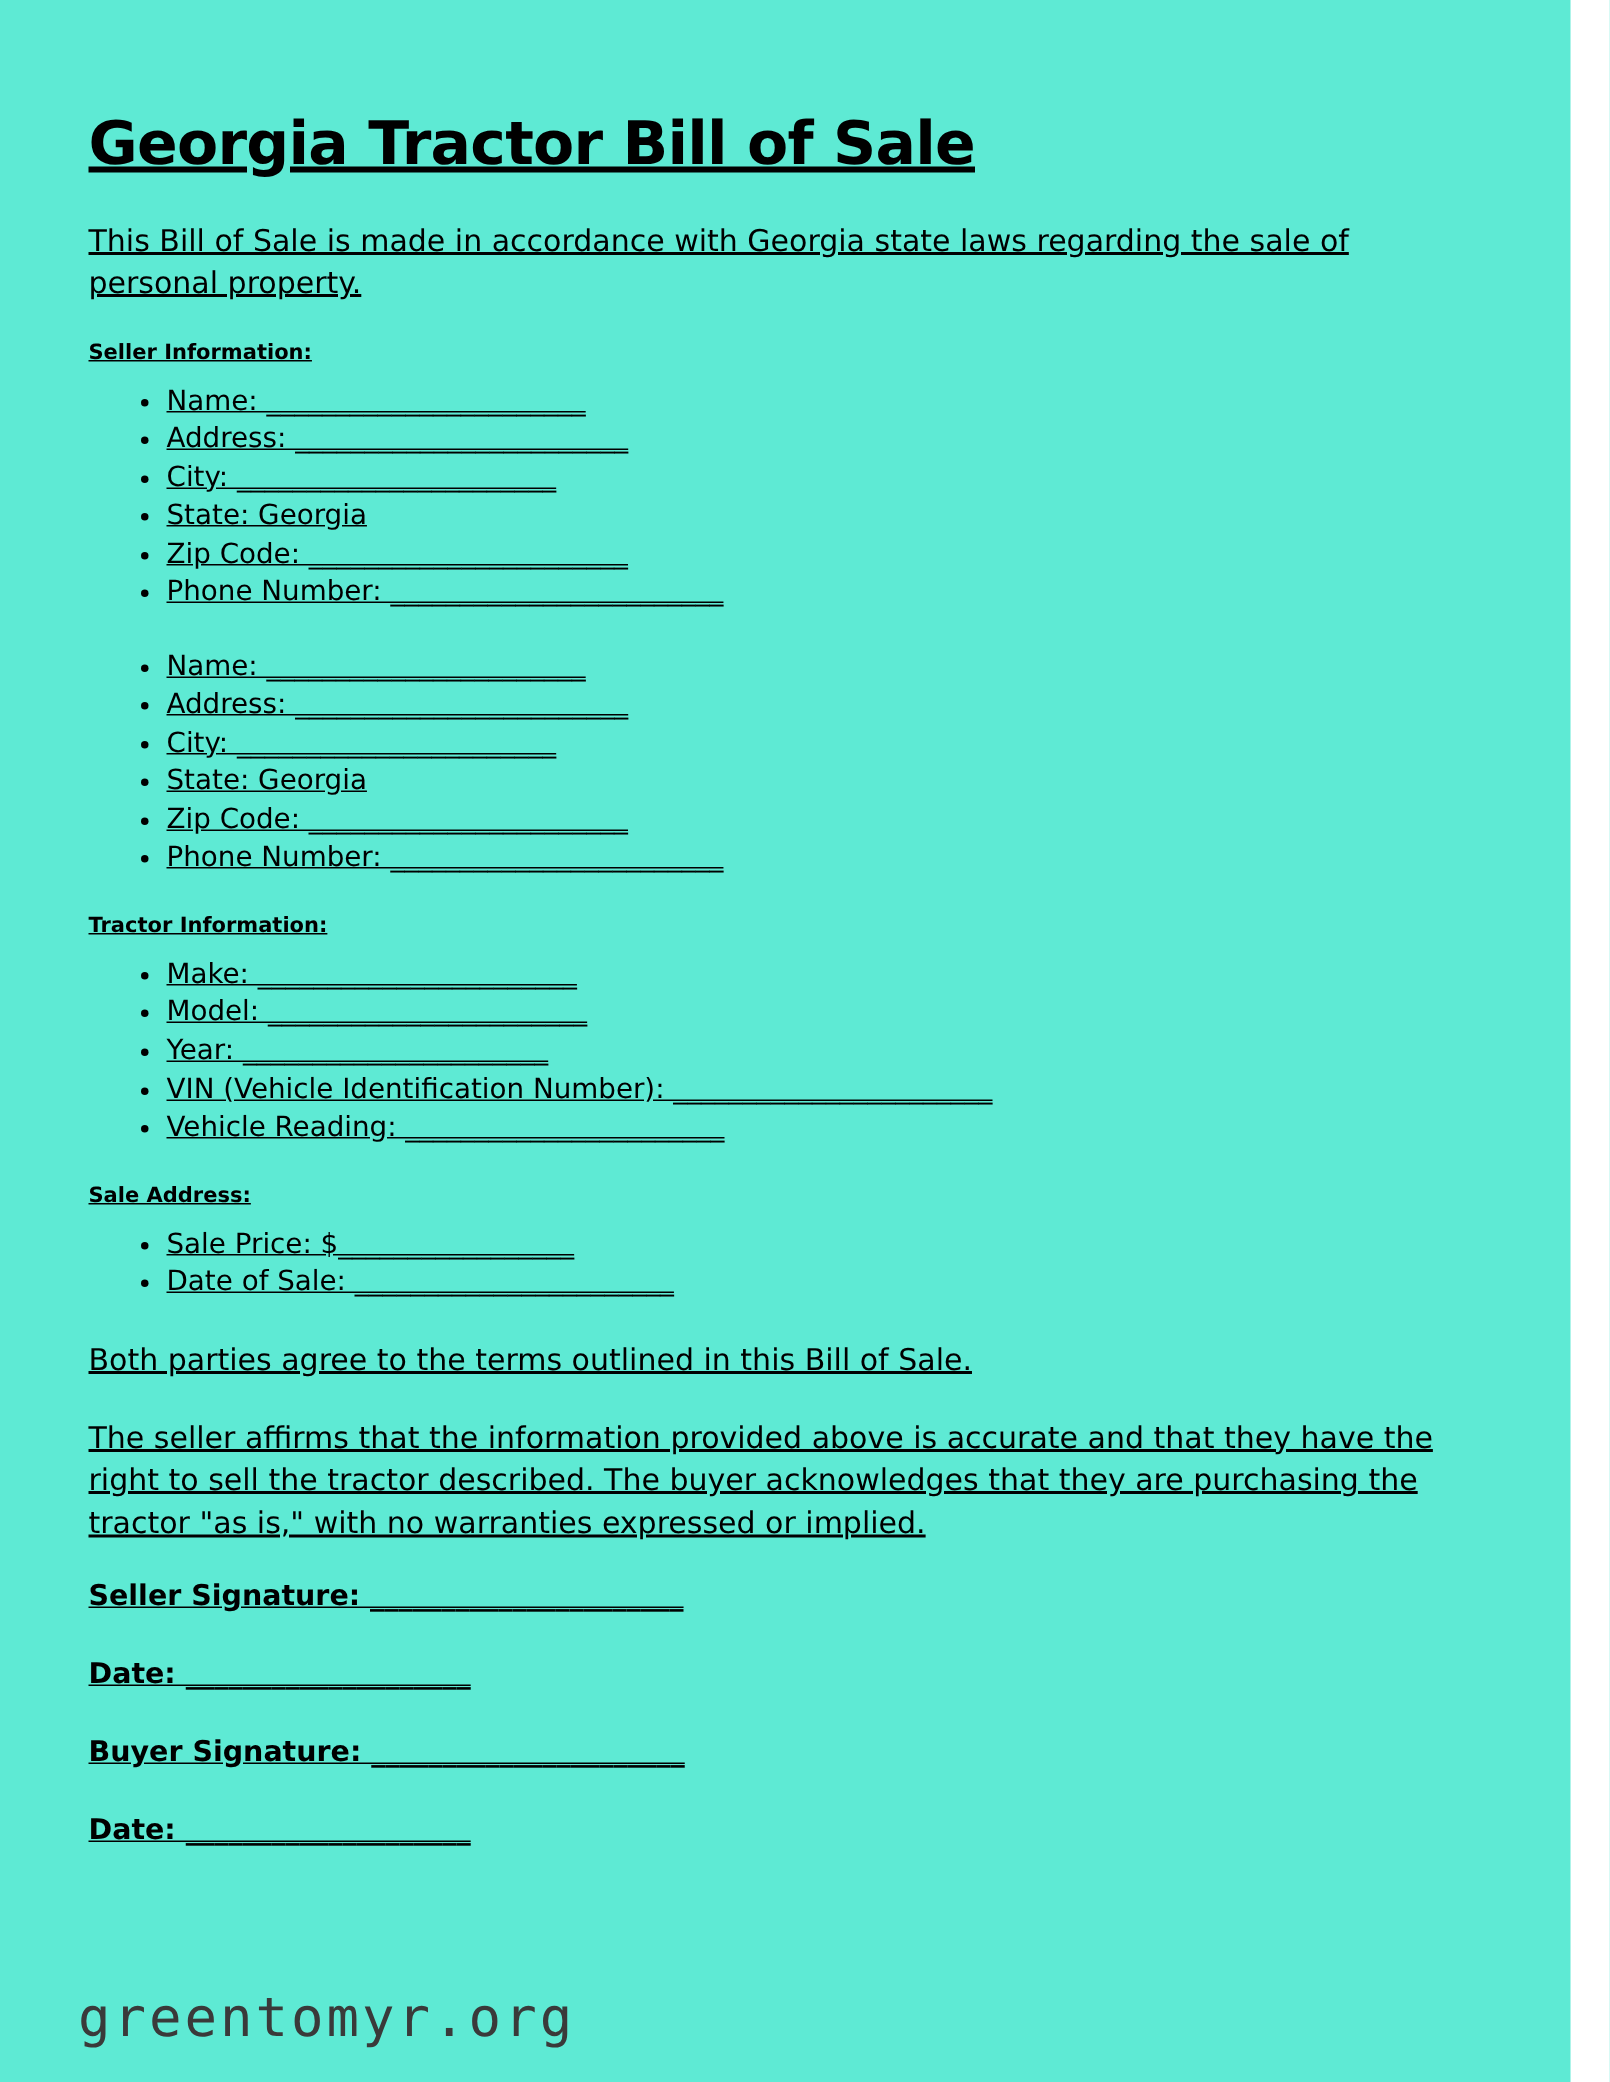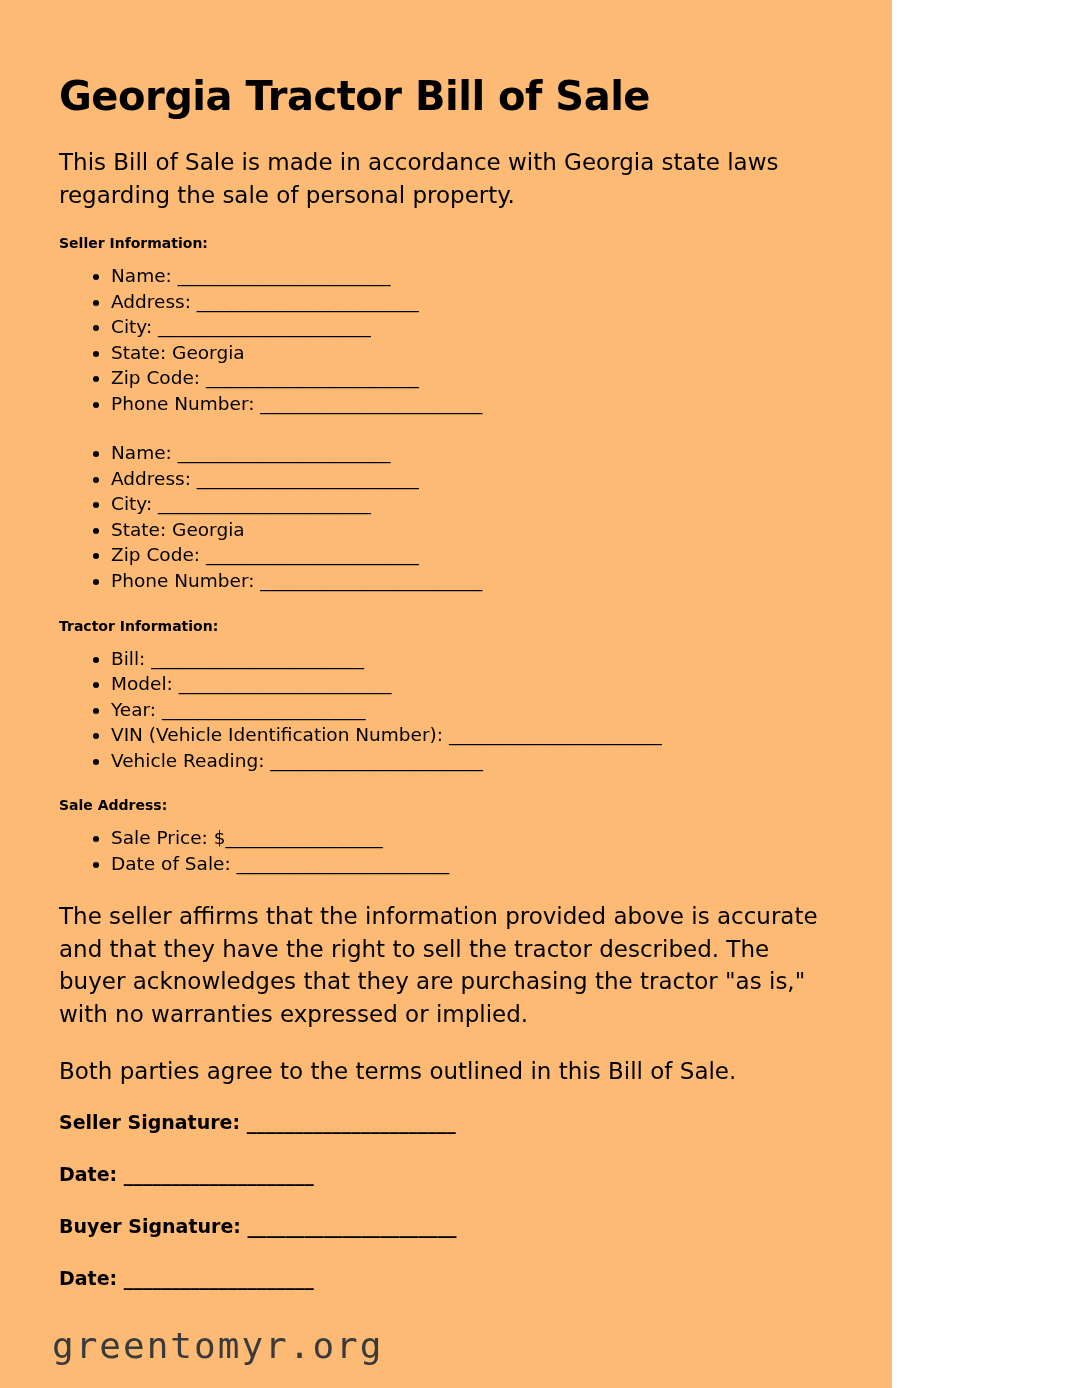--- a/index.html
+++ b/index.html
@@ -12,36 +12,37 @@
     height: 1388px;
     font-family: "DejaVu Sans", sans-serif;
     color: #000000;
     position: relative;
     overflow: hidden;
   }
   .page {
     position: absolute;
     top: 0;
     left: 0;
-    width: 892px;
+    width: 1047px;
     height: 1388px;
-    background: #fdba74;
+    background: #5eead4;
+    text-decoration: underline;
   }
   .content {
     padding: 56px 70px 0 59px;
   }
   h1.doc-title {
     font-size: 40px;
     font-weight: bold;
     letter-spacing: -0.5px;
     margin: 18px 0 28px 0;
     line-height: 1.1;
   }
   p.para {
-    font-size: 23px;
+    font-size: 20px;
     line-height: 1.42;
     margin: 0 0 24px 0;
     max-width: 945px;
   }
   h2.section {
     font-size: 14px;
     font-weight: bold;
     margin: 0 0 12px 0;
   }
   ul.fields {
@@ -97,36 +98,36 @@
       <li>Name: _______________________</li>
       <li>Address: ________________________</li>
       <li>City: _______________________</li>
       <li>State: Georgia</li>
       <li>Zip Code: _______________________</li>
       <li>Phone Number: ________________________</li>
     </ul>
 
     <h2 class="section">Tractor Information:</h2>
     <ul class="fields">
-      <li>Bill: _______________________</li>
+      <li>Make: _______________________</li>
       <li>Model: _______________________</li>
       <li>Year: ______________________</li>
       <li>VIN (Vehicle Identification Number): _______________________</li>
       <li>Vehicle Reading: _______________________</li>
     </ul>
 
     <h2 class="section">Sale Address:</h2>
     <ul class="fields">
       <li>Sale Price: $_________________</li>
       <li>Date of Sale: _______________________</li>
     </ul>
 
+    <p class="para">Both parties agree to the terms outlined in this Bill of Sale.</p>
+
     <p class="para">The seller affirms that the information provided above is accurate and that they have the right to sell the tractor described. The buyer acknowledges that they are purchasing the tractor "as is," with no warranties expressed or implied.</p>
-
-    <p class="para">Both parties agree to the terms outlined in this Bill of Sale.</p>
 
     <div class="sig-block">
       <div class="sig-line">Seller Signature: ______________________</div>
       <div class="sig-line">Date: ____________________</div>
       <div class="sig-line">Buyer Signature: ______________________</div>
       <div class="sig-line">Date: ____________________</div>
     </div>
 
   </div>
 

